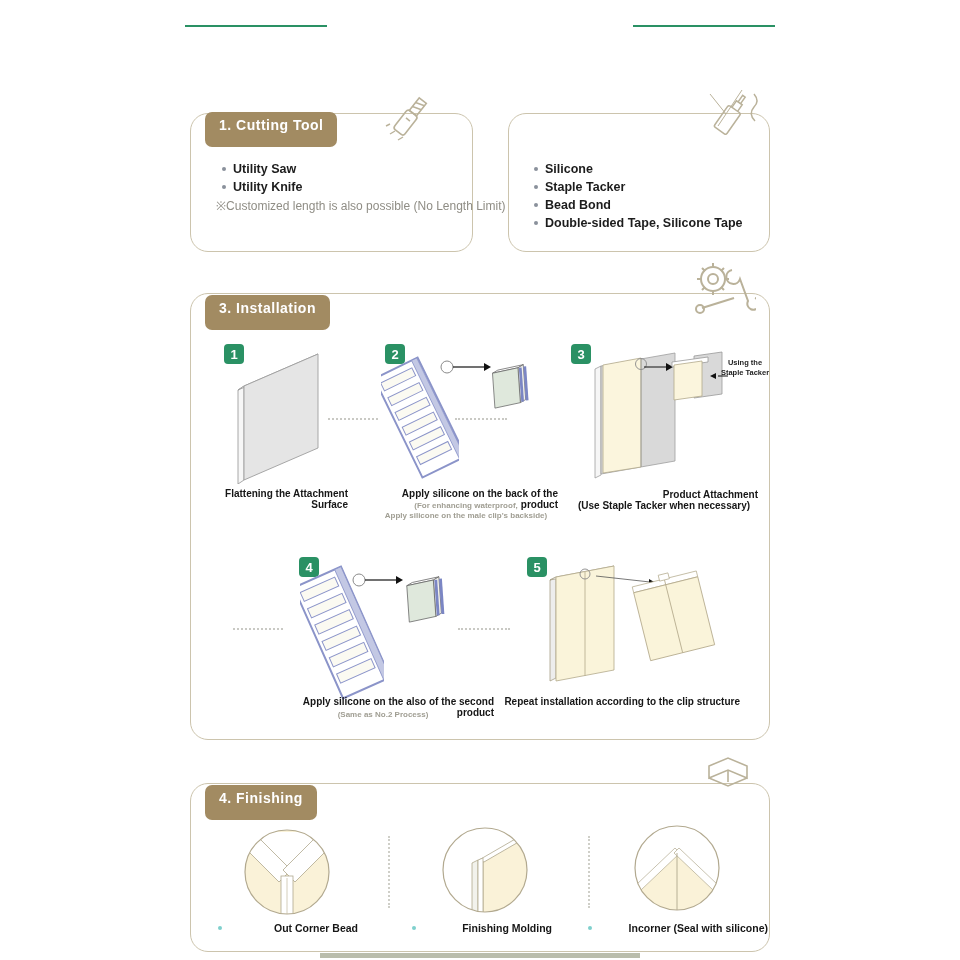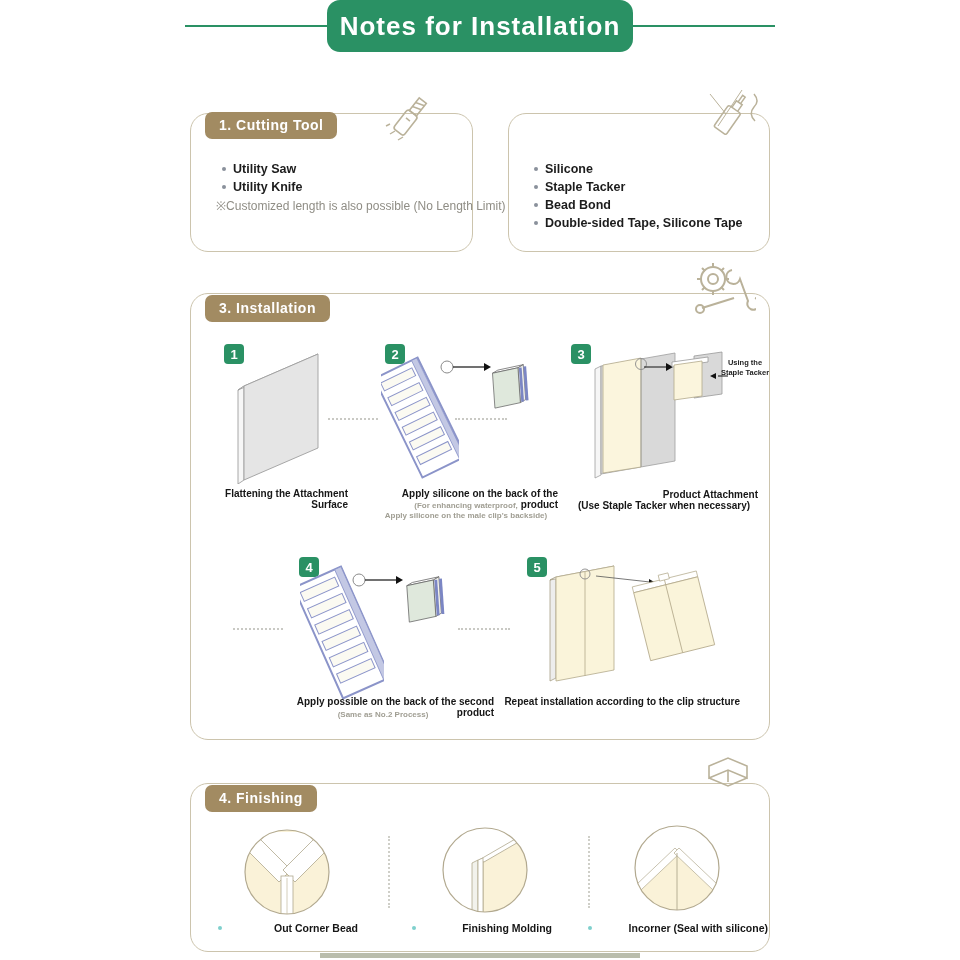--- a/index.html
+++ b/index.html
@@ -15,21 +15,21 @@
   .banner-line.right { left:633px; width:142px; }
 
   
   .box { position:absolute; background:#fff; border:1.5px solid #ccc4ad; border-radius:18px; }
   #box-cutting   { left:190px; top:113px; width:283px; height:139px; }
   #box-adhesive  { left:508px; top:113px; width:262px; height:139px; }
   #box-install   { left:190px; top:293px; width:580px; height:447px; }
   #box-finishing { left:190px; top:783px; width:580px; height:169px; }
 
   .badge { position:absolute; background:#a28b62; color:#fff; font-weight:bold; font-size:14px;
-    padding:5px 14px 6px 14px; border-radius:7px; letter-spacing:0.5px; }
+    padding:5px 14px 14px 14px; border-radius:7px; letter-spacing:0.5px; }
   #badge-cutting   { left:205px; top:112px; }
   #badge-adhesive  { left:522px; top:112px; }
   #badge-install   { left:205px; top:295px; }
   #badge-finishing { left:205px; top:785px; }
 
   .icon { position:absolute; }
   #icon-cutter { left:378px; top:90px;  width:62px; height:58px; }
   #icon-glue   { left:696px; top:86px;  width:70px; height:62px; }
   #icon-gear   { left:686px; top:254px; width:70px; height:68px; }
   #icon-corner { left:698px; top:754px; width:60px; height:54px; }
@@ -95,23 +95,20 @@
 
   .bottom-bar { position:absolute; left:320px; top:953px; width:320px; height:5px; background:#babdac; }
 </style>
 </head>
 <body>
 
 <div class="page">
 
   <div class="banner-line left"></div>
   <div class="banner-line right"></div>
-  <div class="banner">
-    <span>Notes for Installation</span>
-  </div>
 
   <section class="box" id="box-cutting"></section>
   <div class="badge" id="badge-cutting">1. Cutting Tool</div>
   <svg class="icon" id="icon-cutter" viewBox="0 0 62 58">
     <g fill="none" stroke="#bab29a" stroke-width="1.6" transform="rotate(38 31 29)">
       <rect x="24" y="22" width="13" height="24" rx="3"></rect>
       <polygon points="26,6 35,6 35,22 26,22"></polygon>
       <line x1="26" y1="12" x2="35" y2="9"></line>
       <line x1="26" y1="17" x2="35" y2="14"></line>
       <line x1="28" y1="30" x2="33" y2="30"></line>
@@ -286,21 +283,21 @@
       <rect x="41" y="15" width="10" height="6" fill="#fff" stroke="#b3a98b" stroke-width="0.7"></rect>
     </g>
   </svg>
 
   <div class="cap" id="cap1">Flattening the Attachment Surface</div>
   <div class="cap" id="cap2">Apply silicone on the back of the product</div>
   <div class="subcap" id="sub2a">(For enhancing waterproof,</div>
   <div class="subcap" id="sub2b">Apply silicone on the male clip's backside)</div>
   <div class="cap" id="cap3">Product Attachment</div>
   <div id="cap3b">(Use Staple Tacker when necessary)</div>
-  <div class="cap" id="cap4">Apply possible on the back of the second product</div>
+  <div class="cap" id="cap4">Apply silicone on the also of the second product</div>
   <div class="subcap" id="sub4">(Same as No.2 Process)</div>
   <div class="cap" id="cap5">Repeat installation according to the clip structure</div>
 
   <div class="dots-h" id="dh1"></div>
   <div class="dots-h" id="dh2"></div>
   <div class="dots-h" id="dh3"></div>
   <div class="dots-h" id="dh4"></div>
 
   <section class="box" id="box-finishing"></section>
   <div class="badge" id="badge-finishing">4. Finishing</div>

